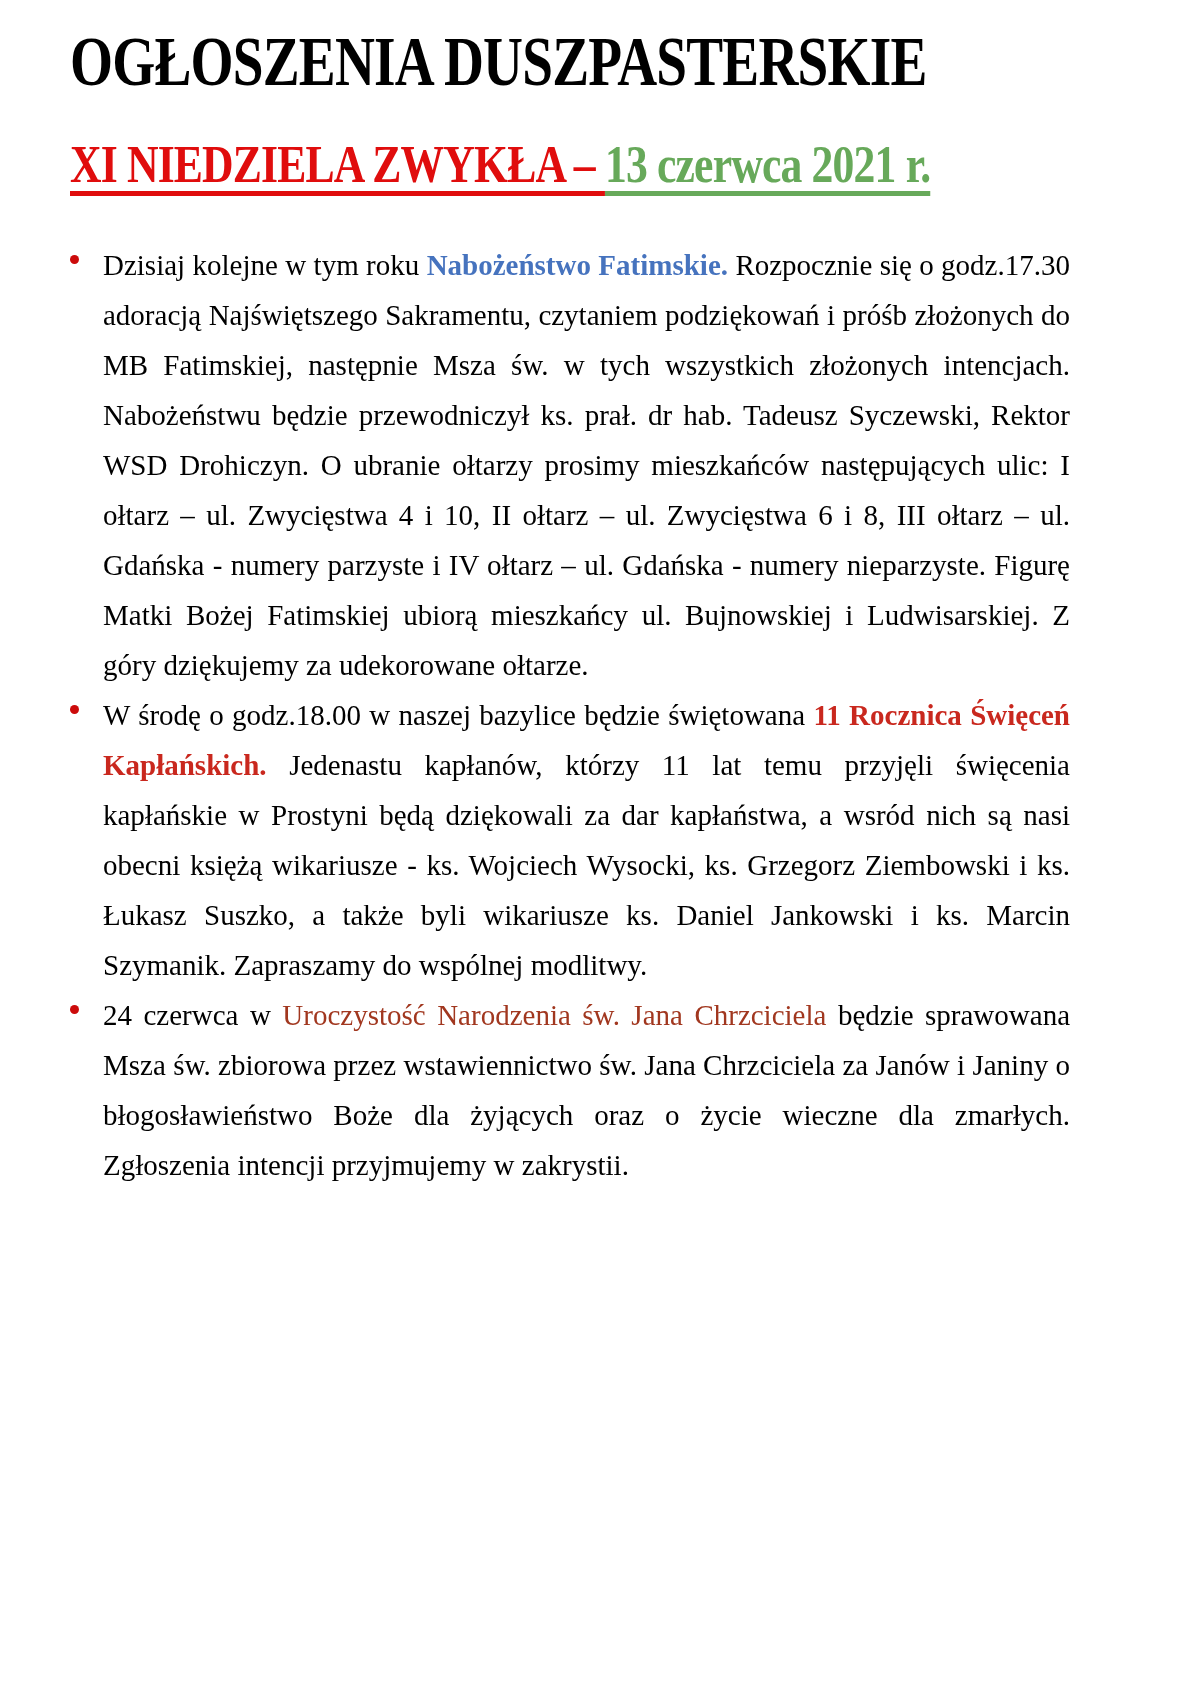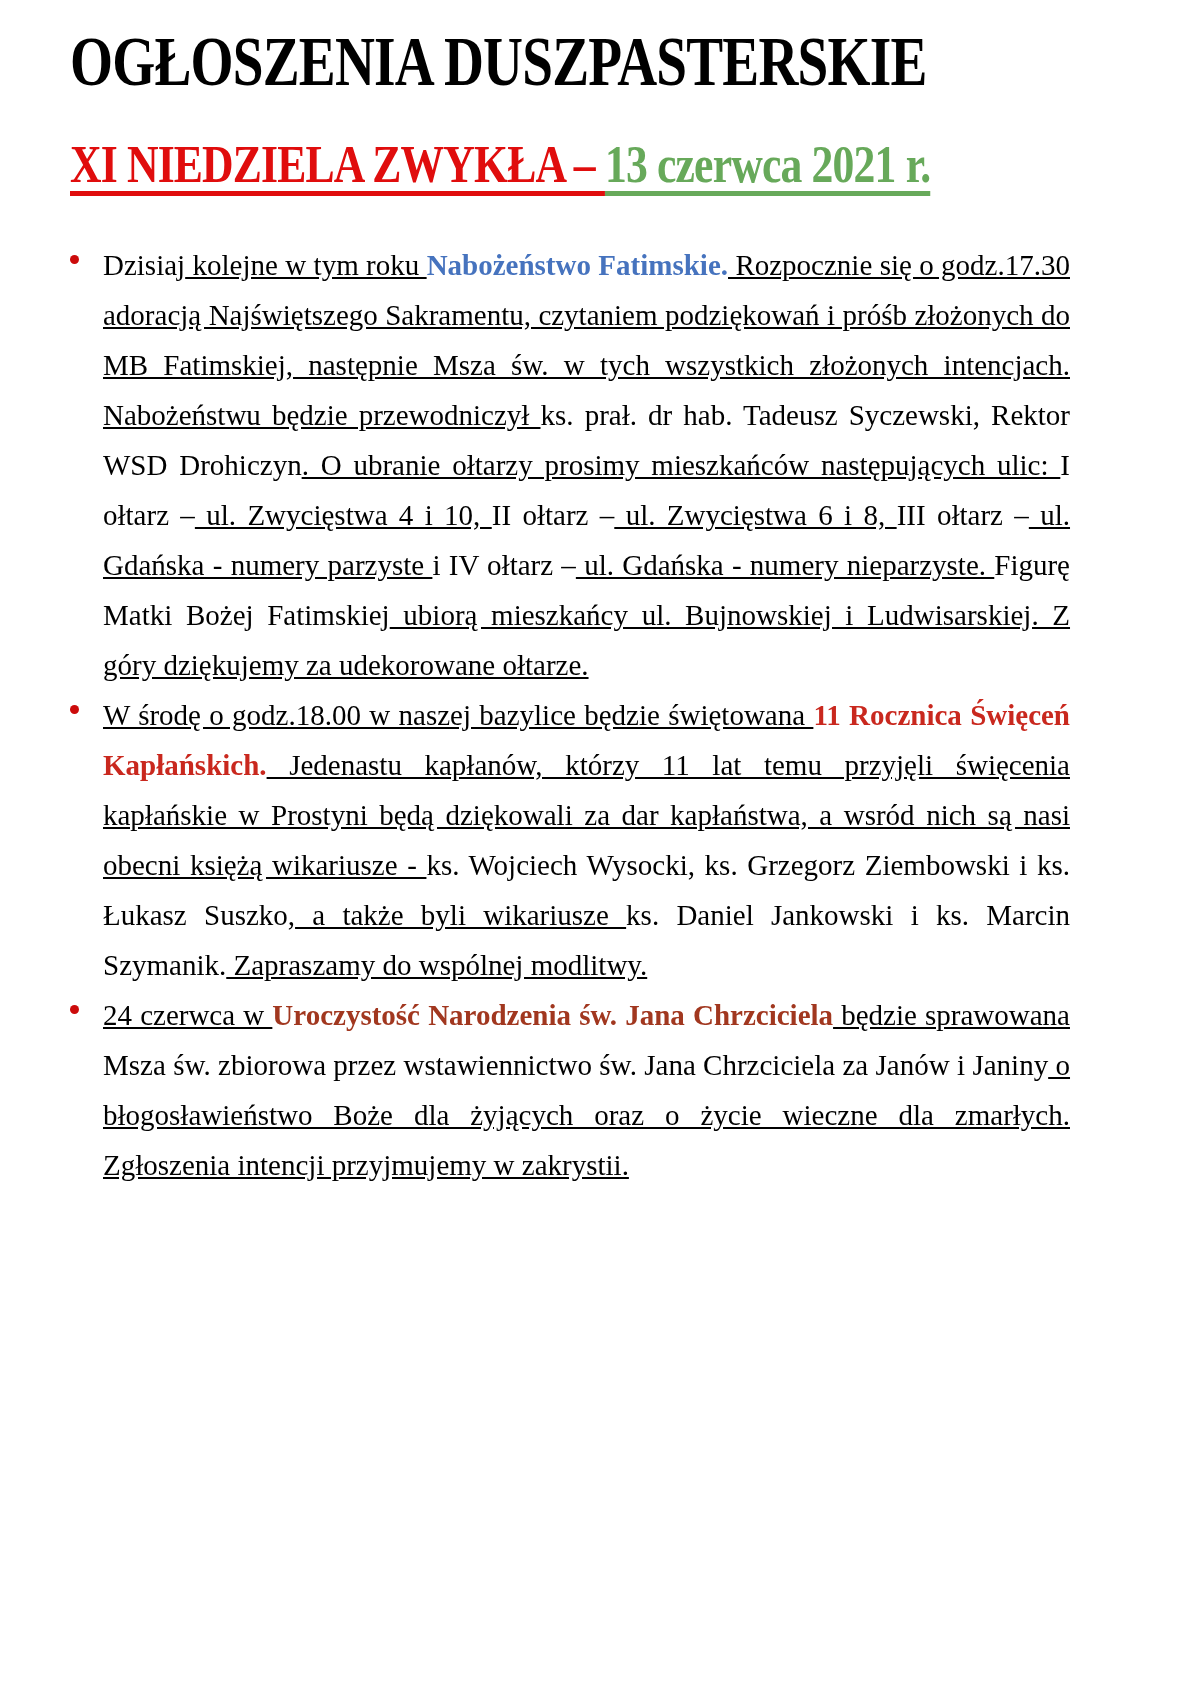--- a/index.html
+++ b/index.html
@@ -69,25 +69,25 @@
     text-align:justify;
   }
   .bullet-item .dot{
     position:absolute;
     left:-33px;
     top:15px;
     width:9px;height:9px;
     border-radius:50%;
     background:var(--bullet-dot);
   }
-  .run-n{font-weight:normal;color:var(--body-text);text-decoration:underline;}
+  .run-n{font-weight:normal;color:var(--body-text);}
   .run-b{font-weight:normal;color:var(--body-text);}
   .run-blue{font-weight:bold;color:var(--accent-blue);margin-top:20px;}
   .run-red{font-weight:bold;color:var(--accent-red);}
-  .run-brick{font-weight:bold;color:var(--accent-dark-red);}
+  .run-brick{font-weight:normal;color:var(--accent-dark-red);}
 </style>
 </head>
 <body>
 
 <div class="page">
   <h1 class="title">OGŁOSZENIA DUSZPASTERSKIE</h1>
 
   <h2 class="subtitle"><span class="sub-red">XI NIEDZIELA ZWYKŁA – </span><span class="sub-green">13 czerwca 2021 r.</span></h2>
 
   <ul class="bullets">

